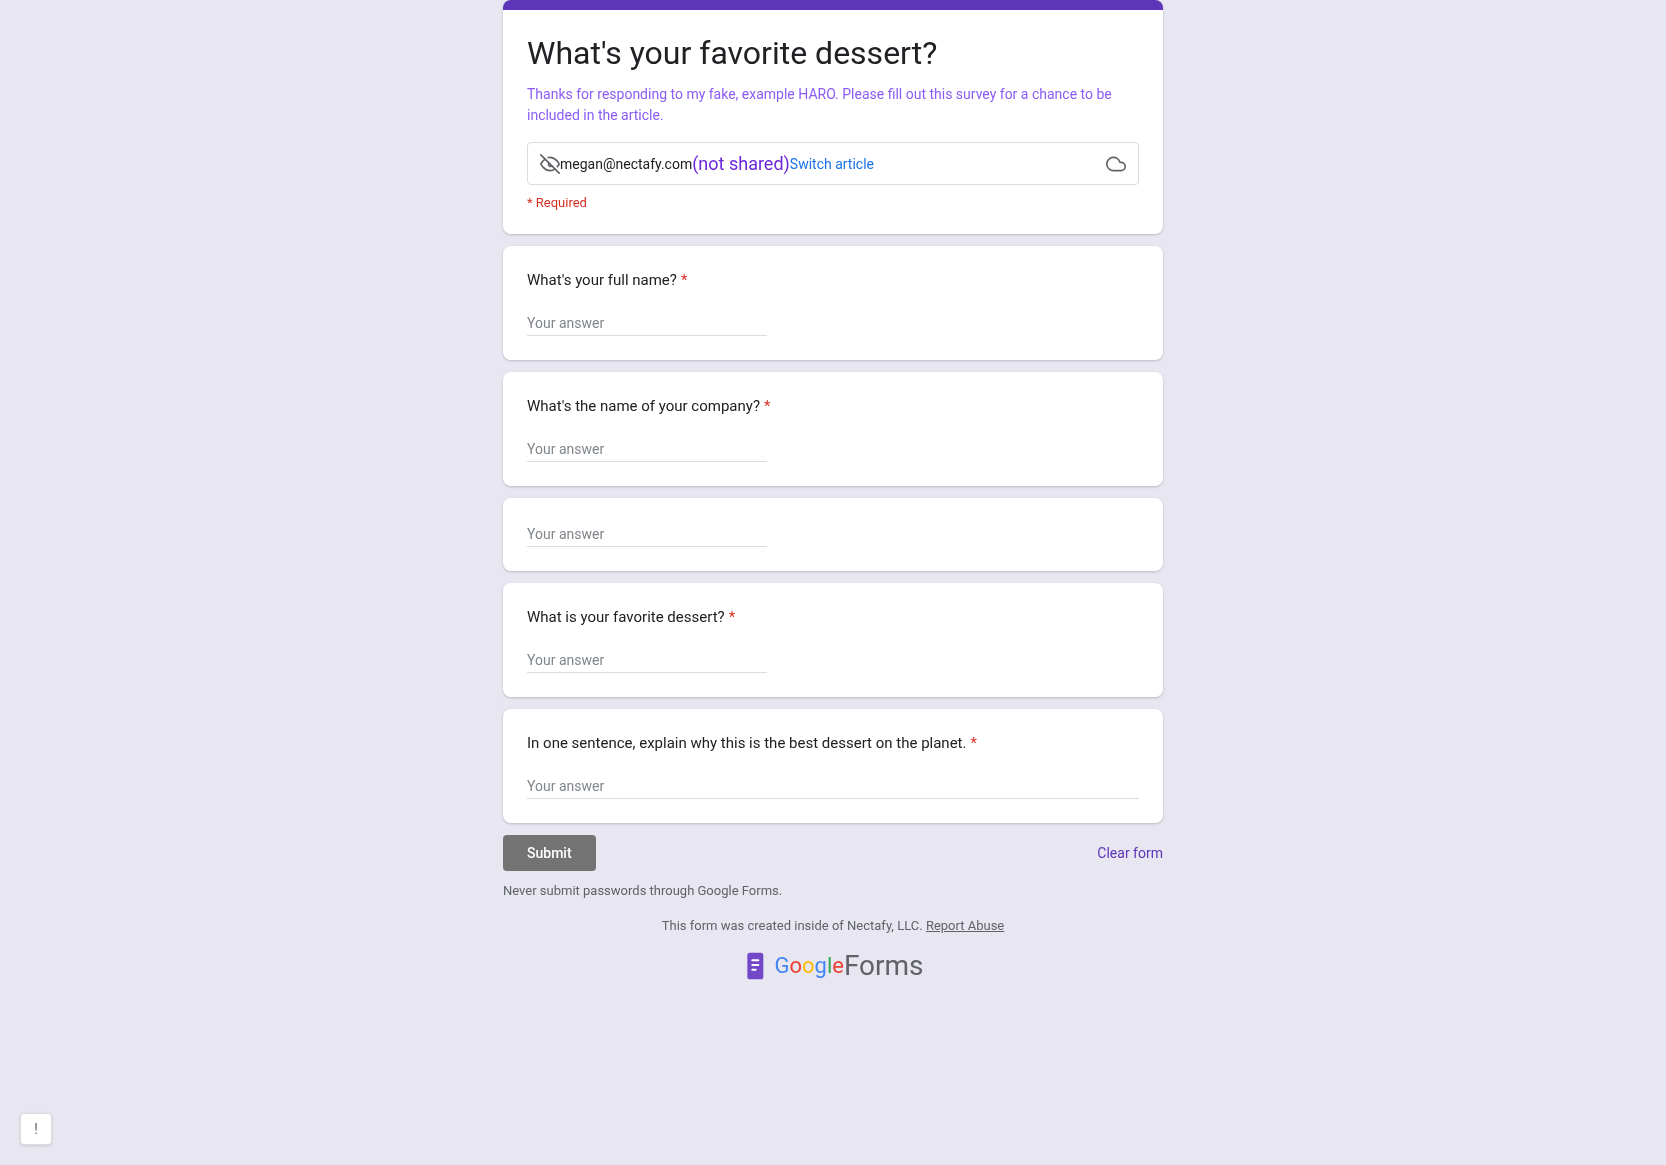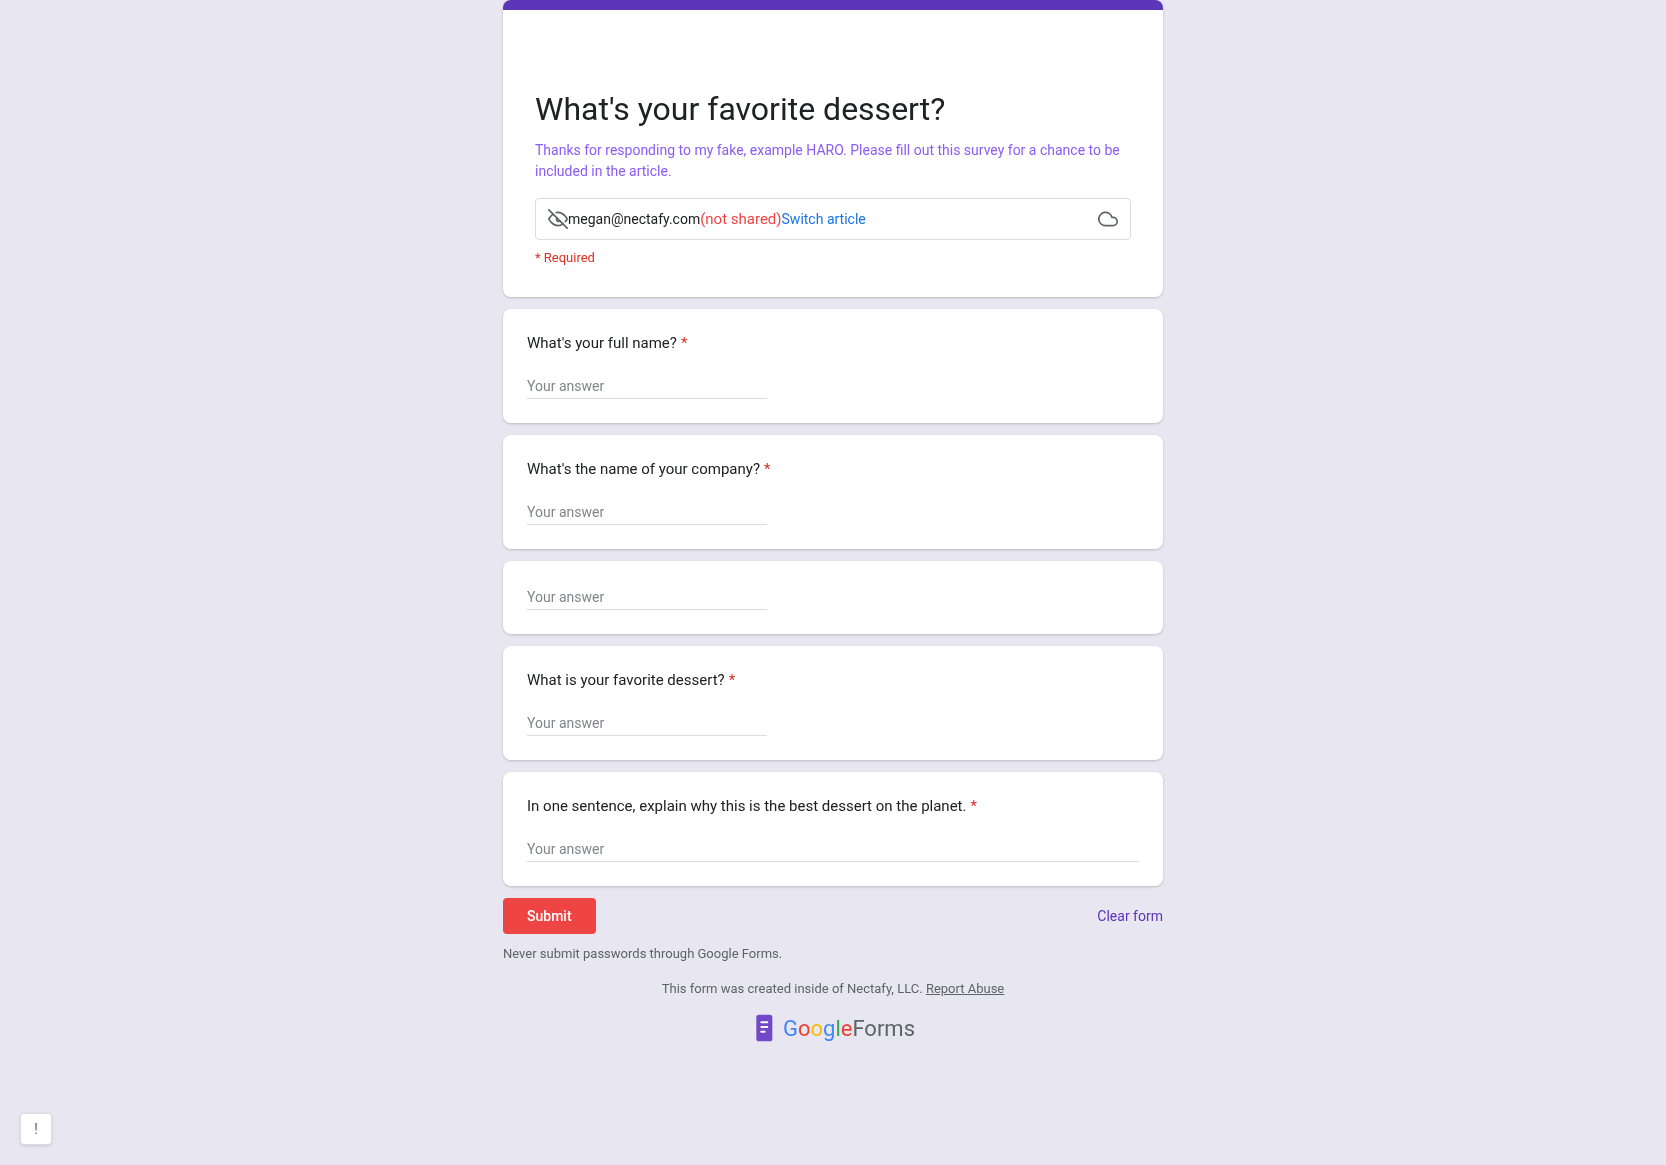--- a/index.html
+++ b/index.html
@@ -26,22 +26,21 @@
     .form-header-card {
       background: #fff;
       border-radius: 8px;
       box-shadow: 0 1px 3px rgba(0,0,0,0.12), 0 1px 2px rgba(0,0,0,0.08);
       margin-bottom: 12px;
       overflow: hidden;
       border-top: 10px solid #5c35b8;
     }
 
     .form-header-content {
-      padding: 32px;
-      margin-top: 48px;
+      padding: 24px;
     }
 
     .form-title {
       font-size: 32px;
       font-weight: 400;
       color: #202124;
       margin-bottom: 12px;
     }
 
     .form-description {
@@ -66,22 +65,22 @@
       align-items: center;
       gap: 0;
     }
 
     .account-email {
       font-size: 14px;
       color: #202124;
     }
 
     .account-not-shared {
-      font-size: 15px;
-      color: #ef4444;
+      font-size: 18px;
+      color: #6d28d9;
     }
 
     .switch-account-link {
       font-size: 14px;
       color: #1a73e8;
       text-decoration: none;
       cursor: pointer;
     }
 
     .required-label {
@@ -145,21 +144,21 @@
 
     .form-actions {
       display: flex;
       align-items: center;
       justify-content: space-between;
       margin-bottom: 12px;
       padding: 0 0;
     }
 
     .submit-button {
-      background-color: #ef4444;
+      background-color: #737373;
       color: #fff;
       border: none;
       border-radius: 4px;
       padding: 10px 24px;
       font-size: 14px;
       font-weight: 500;
       cursor: pointer;
       font-family: inherit;
     }
 
@@ -203,21 +202,21 @@
       font-weight: 300;
     }
 
     .google-text {
       font-size: 22px;
       color: #5f6368;
       font-weight: 400;
     }
 
     .forms-text {
-      font-size: 22px;
+      font-size: 28px;
       color: #5f6368;
       font-weight: 400;
     }
 
     .feedback-btn {
       position: fixed;
       bottom: 20px;
       left: 20px;
       background: #fff;
       border: 1px solid #dadce0;

